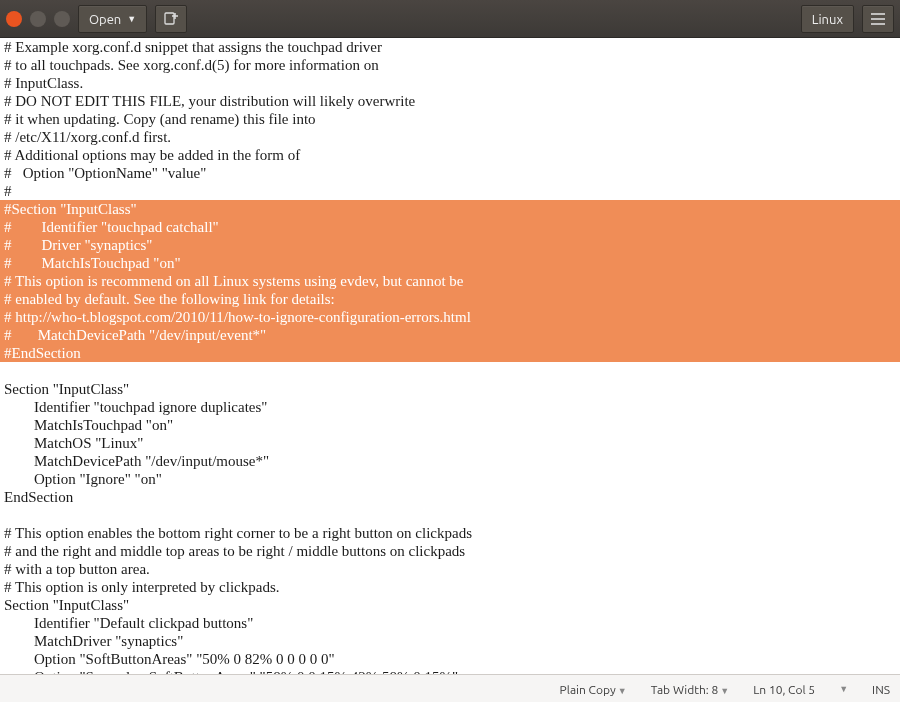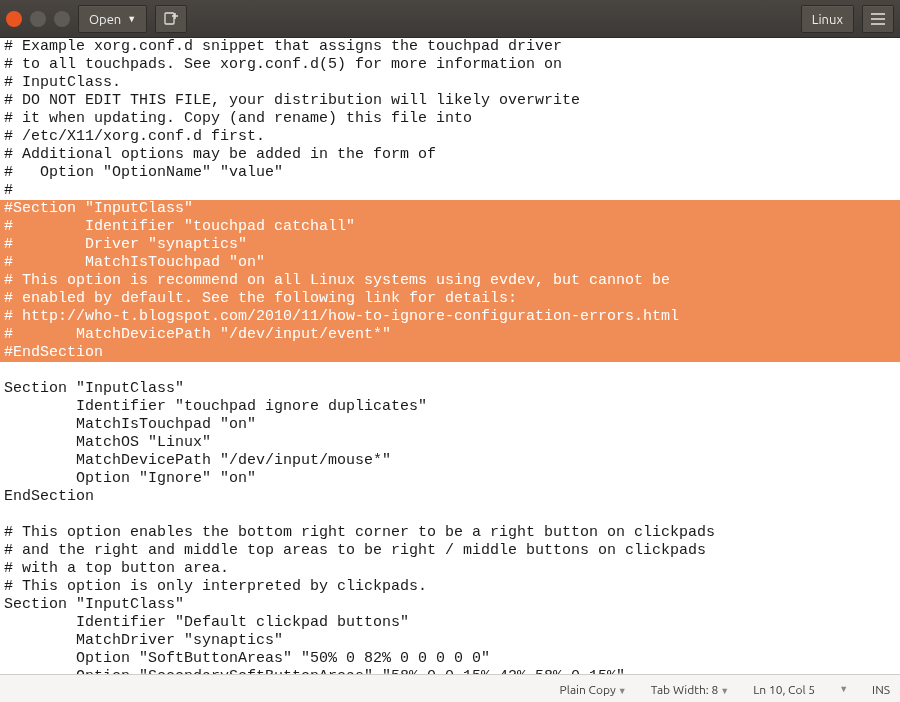--- a/index.html
+++ b/index.html
@@ -67,21 +67,21 @@
   }
   .title-center .fname { font-weight: bold; color: #fff; font-size: 13px;}
   .title-center .fpath { font-size: 10px; color: #c7c2bd; }
 
   .tb-right { margin-left: auto; }
 
   
   .editor {
     height: calc(702px - 38px - 28px);
     overflow: hidden;
-    font-family: Liberation Mono, monospace;
+    font-family: Liberation Serif, serif;
     font-size: 15px;
     line-height: 18px;
     white-space: pre;
     padding: 0 4px;
     color: #1a1a1a;
     background:#fff;
   }
   .editor .line { min-height: 18px; }
   .editor .sel  {
     background: #f08d57;

